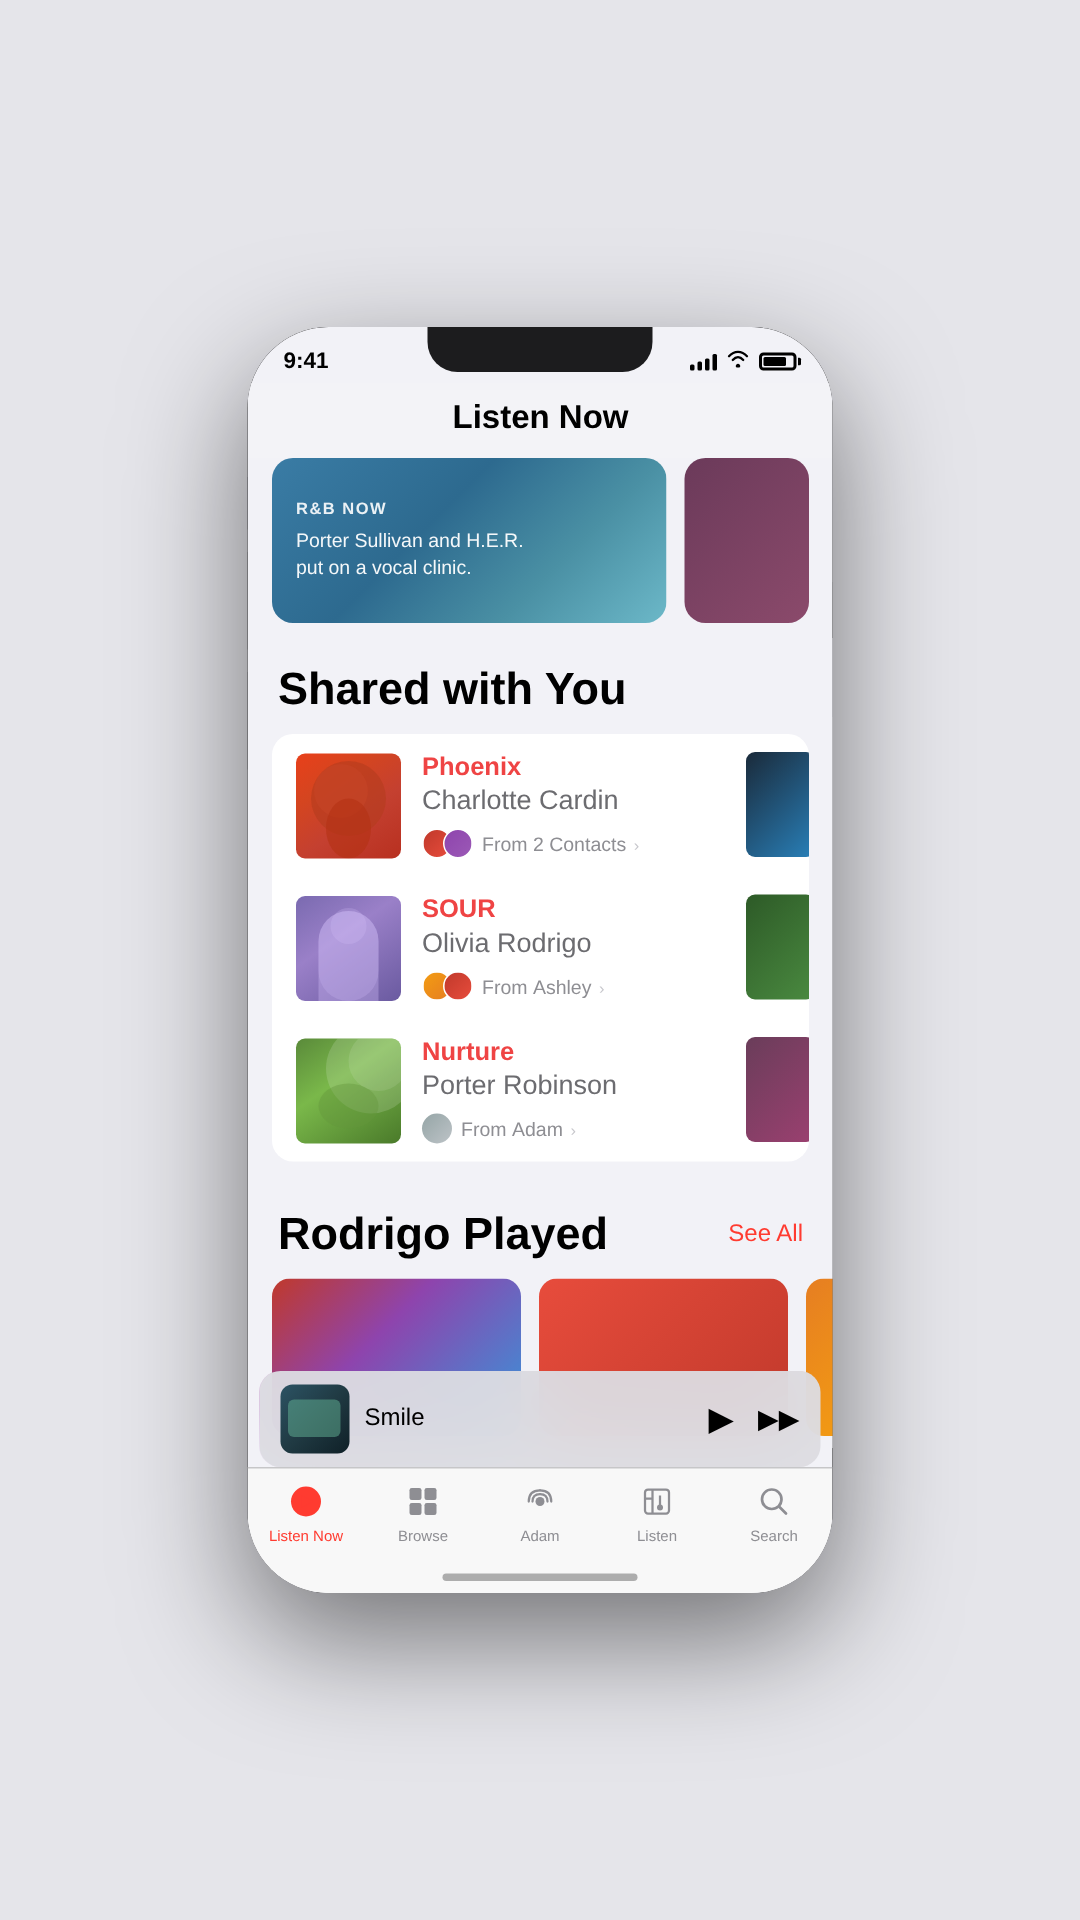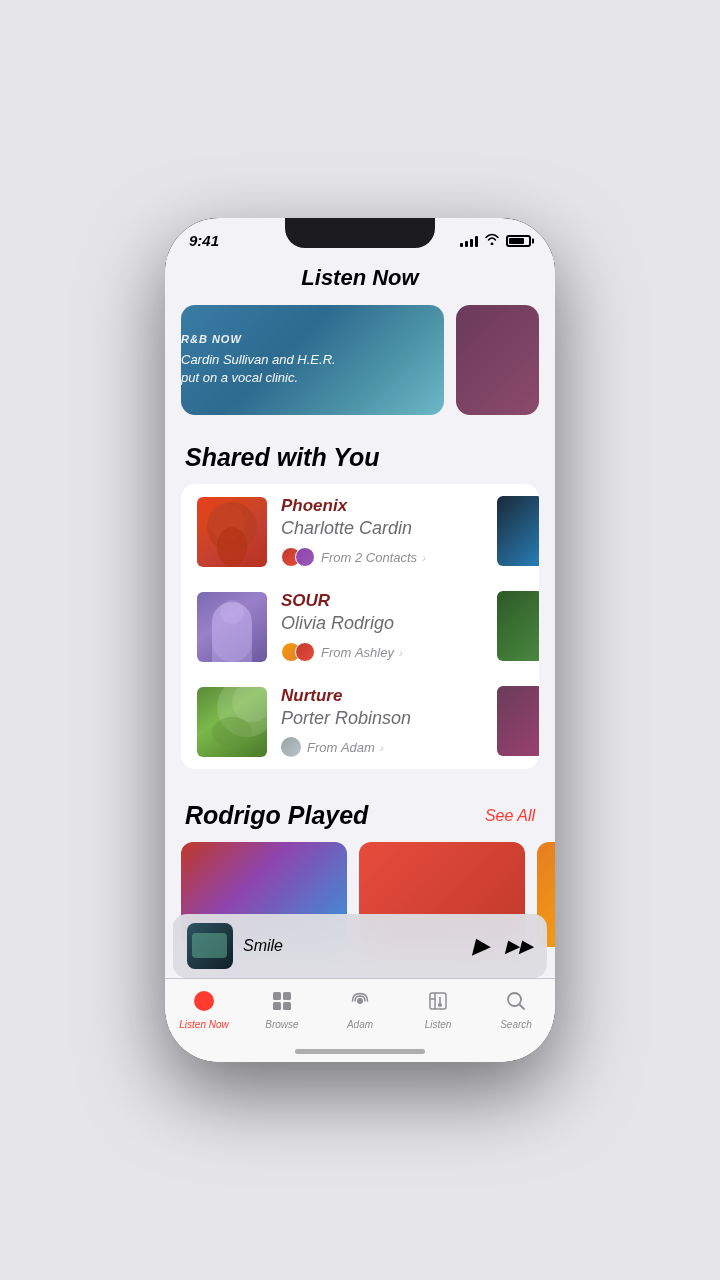--- a/index.html
+++ b/index.html
@@ -12,21 +12,20 @@
       font-family: -apple-system, BlinkMacSystemFont, 'SF Pro Display', 'Helvetica Neue', sans-serif;
     }
     .phone-shell {
       width: 390px;
       height: 844px;
       background: #1c1c1e;
       border-radius: 54px;
       position: relative;
       box-shadow: 0 30px 80px rgba(0,0,0,0.5), inset 0 0 0 2px #3a3a3c;
       overflow: hidden;
-      font-style: italic;
     }
     .phone-screen {
       position: absolute;
       top: 0; left: 0; right: 0; bottom: 0;
       background: #f2f2f7;
       border-radius: 52px;
       overflow: hidden;
     }
     
     .notch {
@@ -134,21 +133,21 @@
       overflow: hidden;
       position: relative;
     }
     .banner-bg {
       width: 100%;
       height: 100%;
       background: linear-gradient(135deg, #3a7ca5 0%, #2d6a8f 40%, #4a90a4 70%, #6cb8c8 100%);
       display: flex;
       flex-direction: column;
       justify-content: center;
-      padding: 0;
+      padding: 16px;
     }
     .banner-tag {
       font-size: 11px;
       font-weight: 700;
       color: rgba(255,255,255,0.9);
       letter-spacing: 1px;
       margin-bottom: 6px;
     }
     .banner-desc {
       font-size: 13px;
@@ -162,21 +161,21 @@
       background: linear-gradient(135deg, #6b3a5a 0%, #8b4a6b 100%);
     }
     
     .section-header {
       display: flex;
       justify-content: space-between;
       align-items: center;
       padding: 4px 20px 12px;
     }
     .section-title {
-      font-size: 25px;
+      font-size: 30px;
       font-weight: 700;
       color: #000;
     }
     .see-all-btn {
       font-size: 16px;
       color: #ff3b30;
       font-weight: 400;
     }
     
     .shared-list {
@@ -256,21 +255,21 @@
       background: rgba(200,180,240,0.4);
       border-radius: 20px 20px 0 0;
     }
     .item-info {
       flex: 1;
       min-width: 0;
     }
     .item-title {
       font-size: 17px;
       font-weight: 600;
-      color: #7f1d1d;
+      color: #ef4444;
       margin-bottom: 2px;
     }
     .item-artist {
       font-size: 18px;
       color: #6c6c70;
       margin-bottom: 8px;
     }
     .from-tag {
       display: flex;
       align-items: center;
@@ -527,21 +526,21 @@
     </div>
 
     <div class="content-area">
 
       <div class="page-title">Listen Now</div>
 
       <div class="featured-banner">
         <div class="banner-card">
           <div class="banner-bg">
             <div class="banner-tag">R&amp;B NOW</div>
-            <div class="banner-desc" style="white-space:pre-line">Cardin Sullivan and H.E.R.
+            <div class="banner-desc" style="white-space:pre-line">Porter Sullivan and H.E.R.
 put on a vocal clinic.</div>
           </div>
         </div>
         <div class="banner-card-2"></div>
       </div>
 
       <div class="recently-played">
         <div class="section-header">
           <span class="section-title">Shared with You</span>
         </div>

